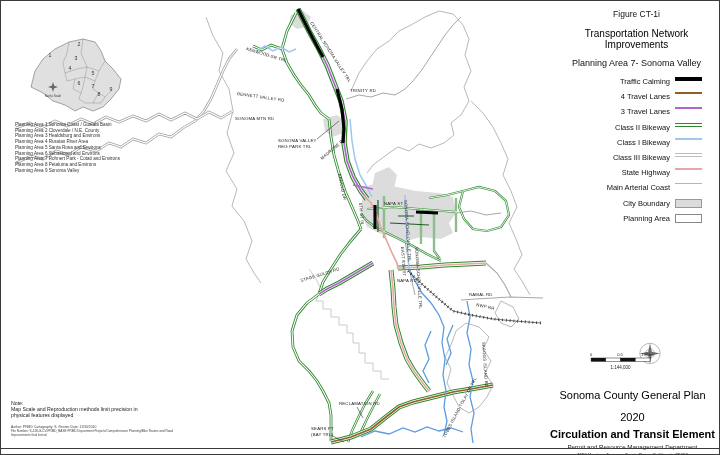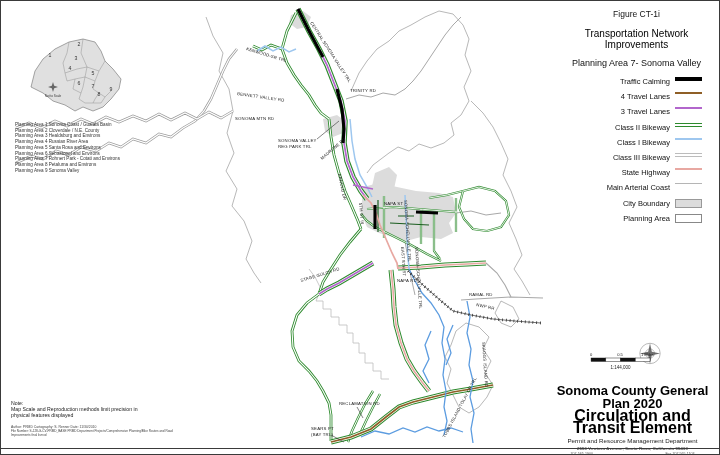--- a/index.html
+++ b/index.html
@@ -18,22 +18,22 @@
   .maintitle{font-size:10px;font-weight:normal;color:#000;margin-bottom:8px}
   .subtitle{font-size:9px;color:#111}
   .legend{margin-top:9px}
   .lrow{display:flex;justify-content:flex-end;height:15.2px;padding-right:17px}
   .lrow.gap{margin-top:6px}
   .llabel{font-size:7.5px;color:#111;white-space:nowrap}
   .lswatch{width:27px;margin-left:5px;height:0;box-sizing:border-box;flex:none}
   .scaleblock{position:absolute;left:0;top:340px;width:173px;text-align:center}
   .scalesvg{width:102px;height:34px}
   .footer{position:absolute;left:0;top:383px;width:173px;text-align:center}
-  .plan{font-size:13px;font-weight:bold;line-height:13px;color:#000}
-  .element{font-size:16px;font-weight:bold;line-height:12px;color:#000}
+  .plan{font-size:11px;font-weight:normal;line-height:22px;color:#000}
+  .element{font-size:11px;font-weight:bold;line-height:12px;color:#000}
   .dept{font-size:6.2px;margin-top:3px;color:#222}
   .addr{font-size:4.2px;font-weight:bold;color:#555;margin-top:2px;letter-spacing:0.2px}
   .phonefax{display:flex;justify-content:space-between;width:124px;margin:1px auto 0;font-size:3.6px;color:#555}
   .logos{display:flex;justify-content:center;align-items:center;gap:16px;margin-top:4px}
   .bottomrule{position:absolute;left:0;top:447px;width:100%;border-top:1px solid #3a3a3a}
   svg text{font-family:"Liberation Sans",sans-serif}
 </style>
 </head>
 <body>
 

